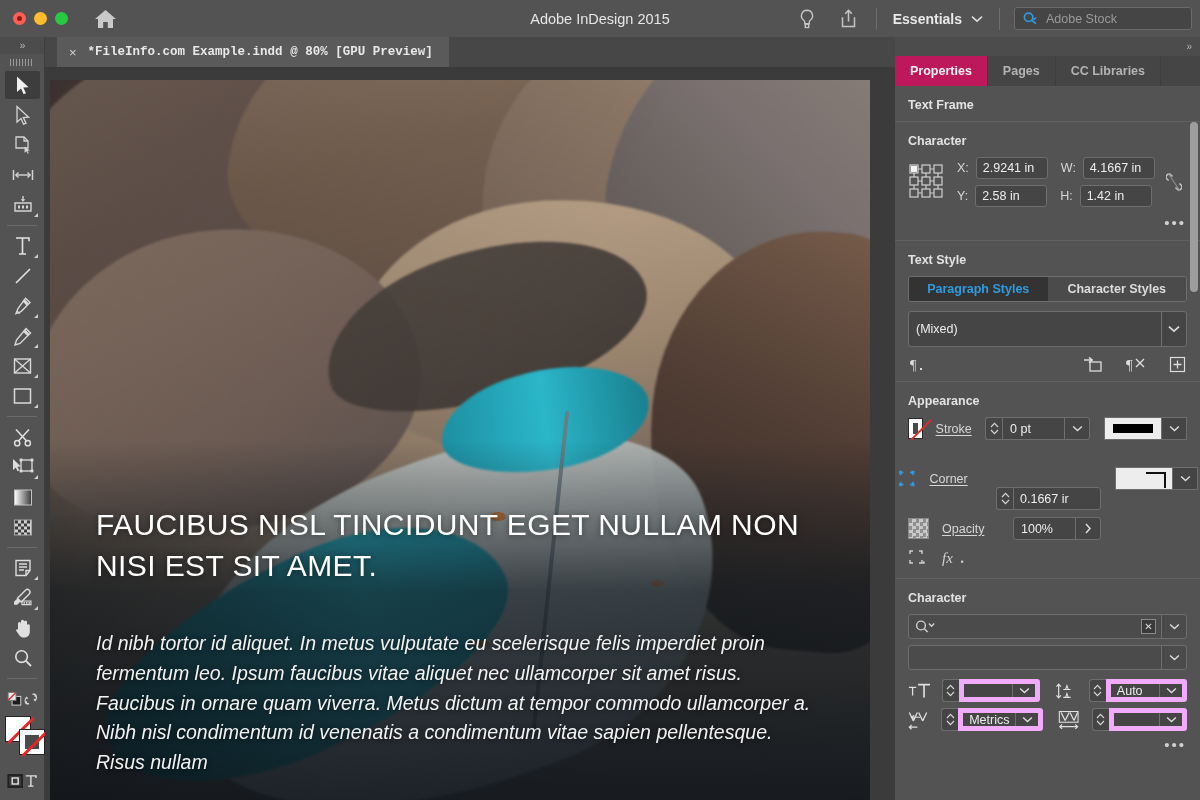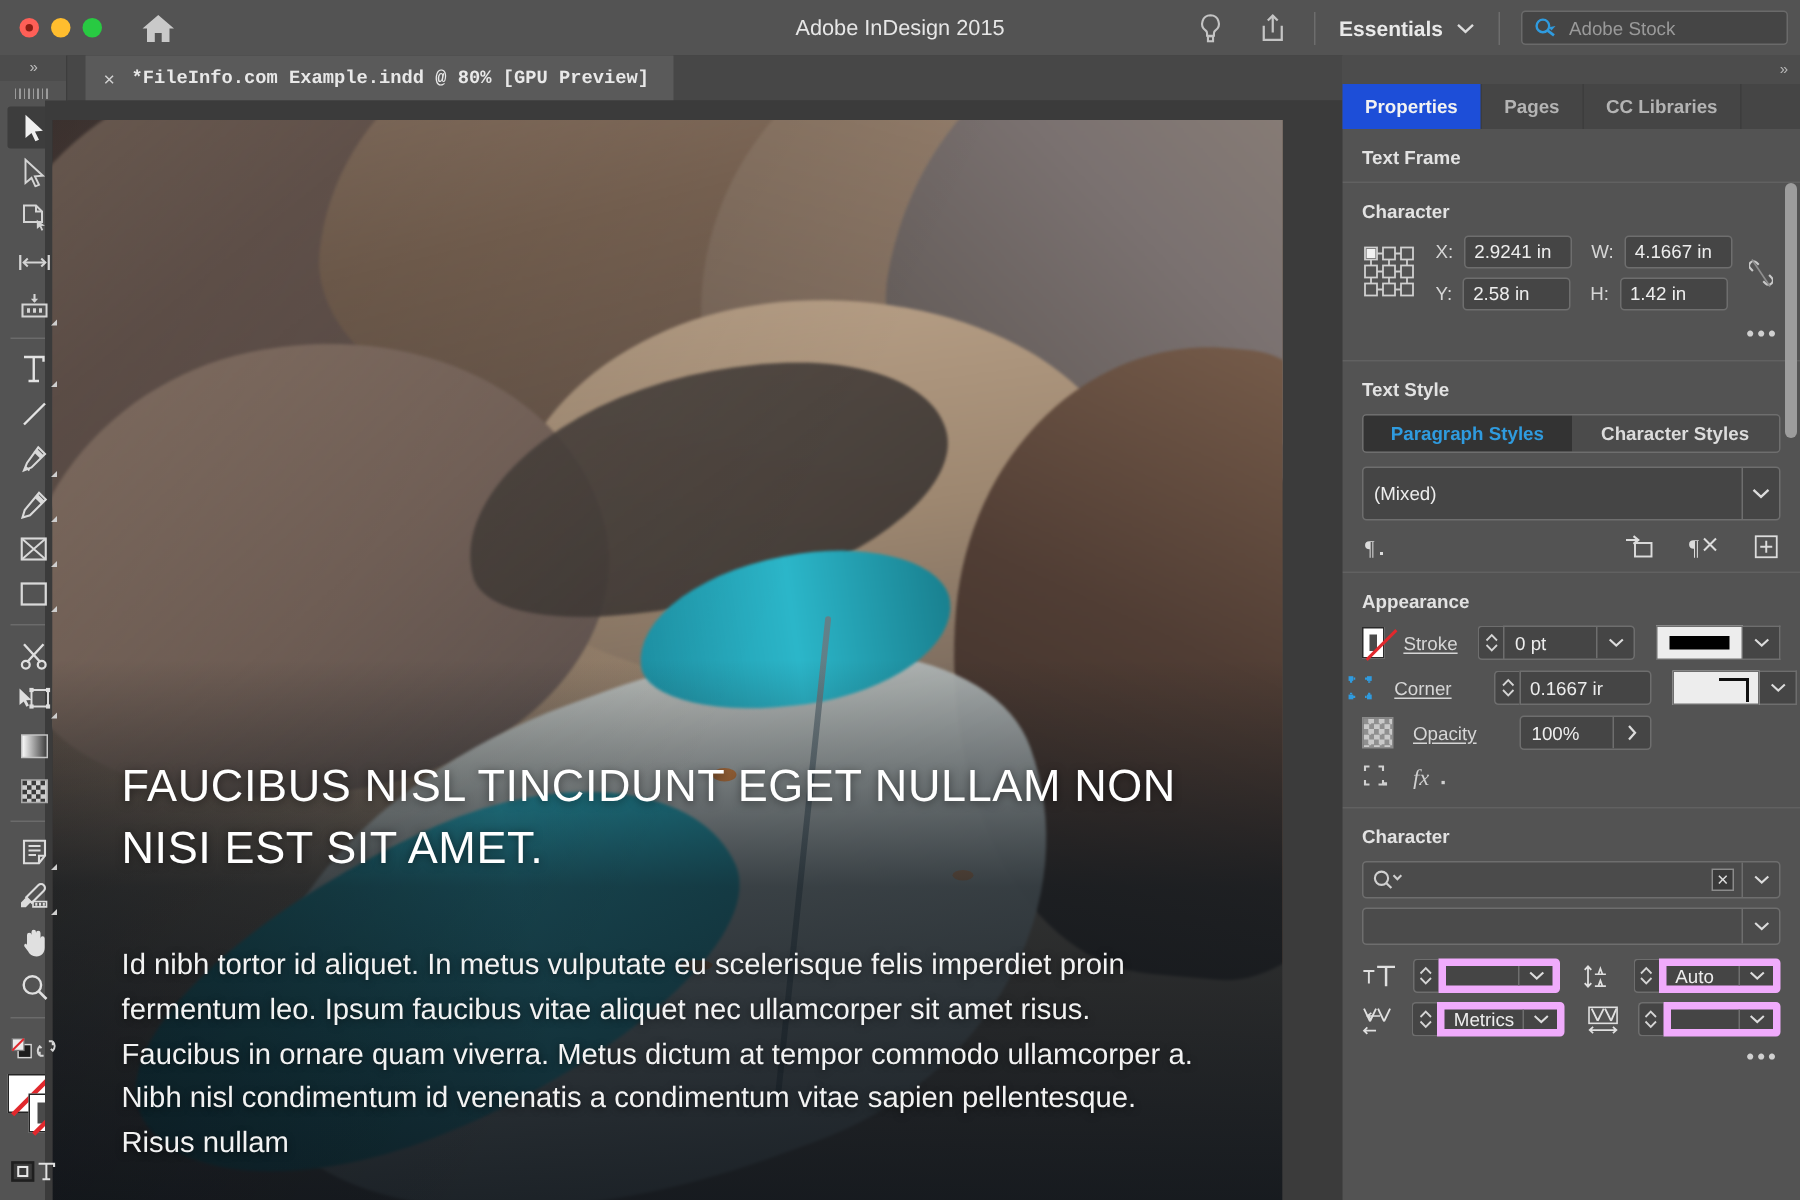--- a/index.html
+++ b/index.html
@@ -101,21 +101,21 @@
   .sw.back { left:5px; top:2px; }
   .sw.front { left:19px; top:15px; }
   .sw .slash {
     position:absolute; left:-3px; top:50%; width:36px; height:2.5px;
     background:#e1282d; transform: rotate(-45deg); transform-origin:center;
   }
   .sw.front .inner { position:absolute; left:5px; top:5px; right:5px; bottom:5px; background:#4a4a4a;}
 
   
   .canvas {
-    position:absolute; left:30px; top:67px; width:914px; height:733px;
+    position:absolute; left:45px; top:67px; width:914px; height:733px;
     background:#3b3b3b; overflow:hidden;
   }
   .page {
     position:absolute; left:5px; top:13px; width:820px; height:720px;
     overflow:hidden; background:#1b2026;
   }
   .photo { position:absolute; inset:0; }
   .sky-rock {
     position:absolute; inset:0;
     background:
@@ -128,20 +128,21 @@
   }
   .txt-title {
     position:absolute; left:46px; top:424px; width:720px;
     color:#fff; font-size:30px; line-height:1.38; letter-spacing:0.4px;
     font-weight:400; text-shadow:0 1px 6px rgba(0,0,0,.5);
   }
   .txt-body {
     position:absolute; left:46px; top:549px; width:728px;
     color:#f2f2f2; font-size:19.5px; line-height:1.53;
     text-shadow:0 1px 5px rgba(0,0,0,.55);
+    font-style:italic;
   }
   .vscroll {
     position:absolute; right:8px; top:0px; width:13px; height:733px;
     background:#3b3b3b;
   }
   .vscroll .thumb {
     position:absolute; left:1px; top:18px; width:11px; height:64px;
     background:#9d9d9d; border-radius:6px;
   }
 
@@ -154,21 +155,21 @@
     height:19px; display:flex; align-items:center; justify-content:flex-end;
     padding-right:9px; color:#b6b6b6; font-size:10px; letter-spacing:-1px;
     background:#4c4c4c; cursor:pointer;
   }
   .panel-tabs { display:flex; height:30px; background:#454545; }
   .ptab {
     display:flex; align-items:center; padding:0 15px; color:#b4b4b4;
     font-size:12.5px; font-weight:bold; cursor:pointer;
     border-right:1px solid #3d3d3d;
   }
-  .ptab.active { background:#1d4ed8; color:#f2f2f2; }
+  .ptab.active { background:#be185d; color:#f2f2f2; }
   .panel-body { position:relative; height:714px; overflow:hidden; }
   .p-scroll { position:absolute; right:2px; top:36px; width:8px; height:170px; background:#9d9d9d; border-radius:5px;}
 
   .sec-title { color:#e2e2e2; font-size:12.5px; font-weight:bold; padding:12px 0 9px 13px; }
   .sec-div { height:1px; background:#616161; }
   .sec { padding-bottom:8px; }
 
   .row { display:flex; align-items:center; gap:7px; }
   .lbl { color:#d6d6d6; font-size:12.5px; }
   .lbl-u { color:#d6d6d6; font-size:12.5px; text-decoration:underline; text-underline-offset:2px; cursor:pointer;}
@@ -703,21 +704,21 @@
 
         <div class="row" style="padding:0 2px 7px;">
           <svg class="icon-sq" style="background:none;border:none;" width="21" height="21" viewBox="0 0 21 21">
             <path d="M4 7V4h3M14 4h3v3M17 14v3h-3M7 17H4v-3" fill="none" stroke="#2f9bdf" stroke-width="1.6" stroke-dasharray="2.6 2.2"></path>
             <rect x="2.2" y="2.2" width="3.4" height="3.4" fill="#2f9bdf"></rect>
               <rect x="15.4" y="2.2" width="3.4" height="3.4" fill="#2f9bdf"></rect>
             <rect x="2.2" y="15.4" width="3.4" height="3.4" fill="#2f9bdf"></rect>
               <rect x="15.4" y="15.4" width="3.4" height="3.4" fill="#2f9bdf"></rect>
           </svg>
           <span class="lbl-u" style="margin-left:6px;width:64px;">Corner</span>
-          <div style="display:flex;align-items:center;">
+          <div style="display:flex;align-items:center;margin-top:40px;">
             <div class="stepper">
               <svg width="9" height="13" viewBox="0 0 9 13">
                   <path d="M1 5 4.5 1.4 8 5M1 8 4.5 11.6 8 8" fill="none" stroke="#d4d4d4" stroke-width="1.2"></path>
                 </svg>
             </div>
             <div class="fld" style="width:88px;border-radius:0 3px 3px 0;height:23px;">0.1667 ir</div>
           </div>
           <div style="display:flex;align-items:stretch;margin-left:7px;">
             <div class="corner-btn"></div>
             <div style="width:25px;background:#454545;border:1px solid #6e6e6e;border-left:none;display:flex;align-items:center;justify-content:center;cursor:pointer;">

